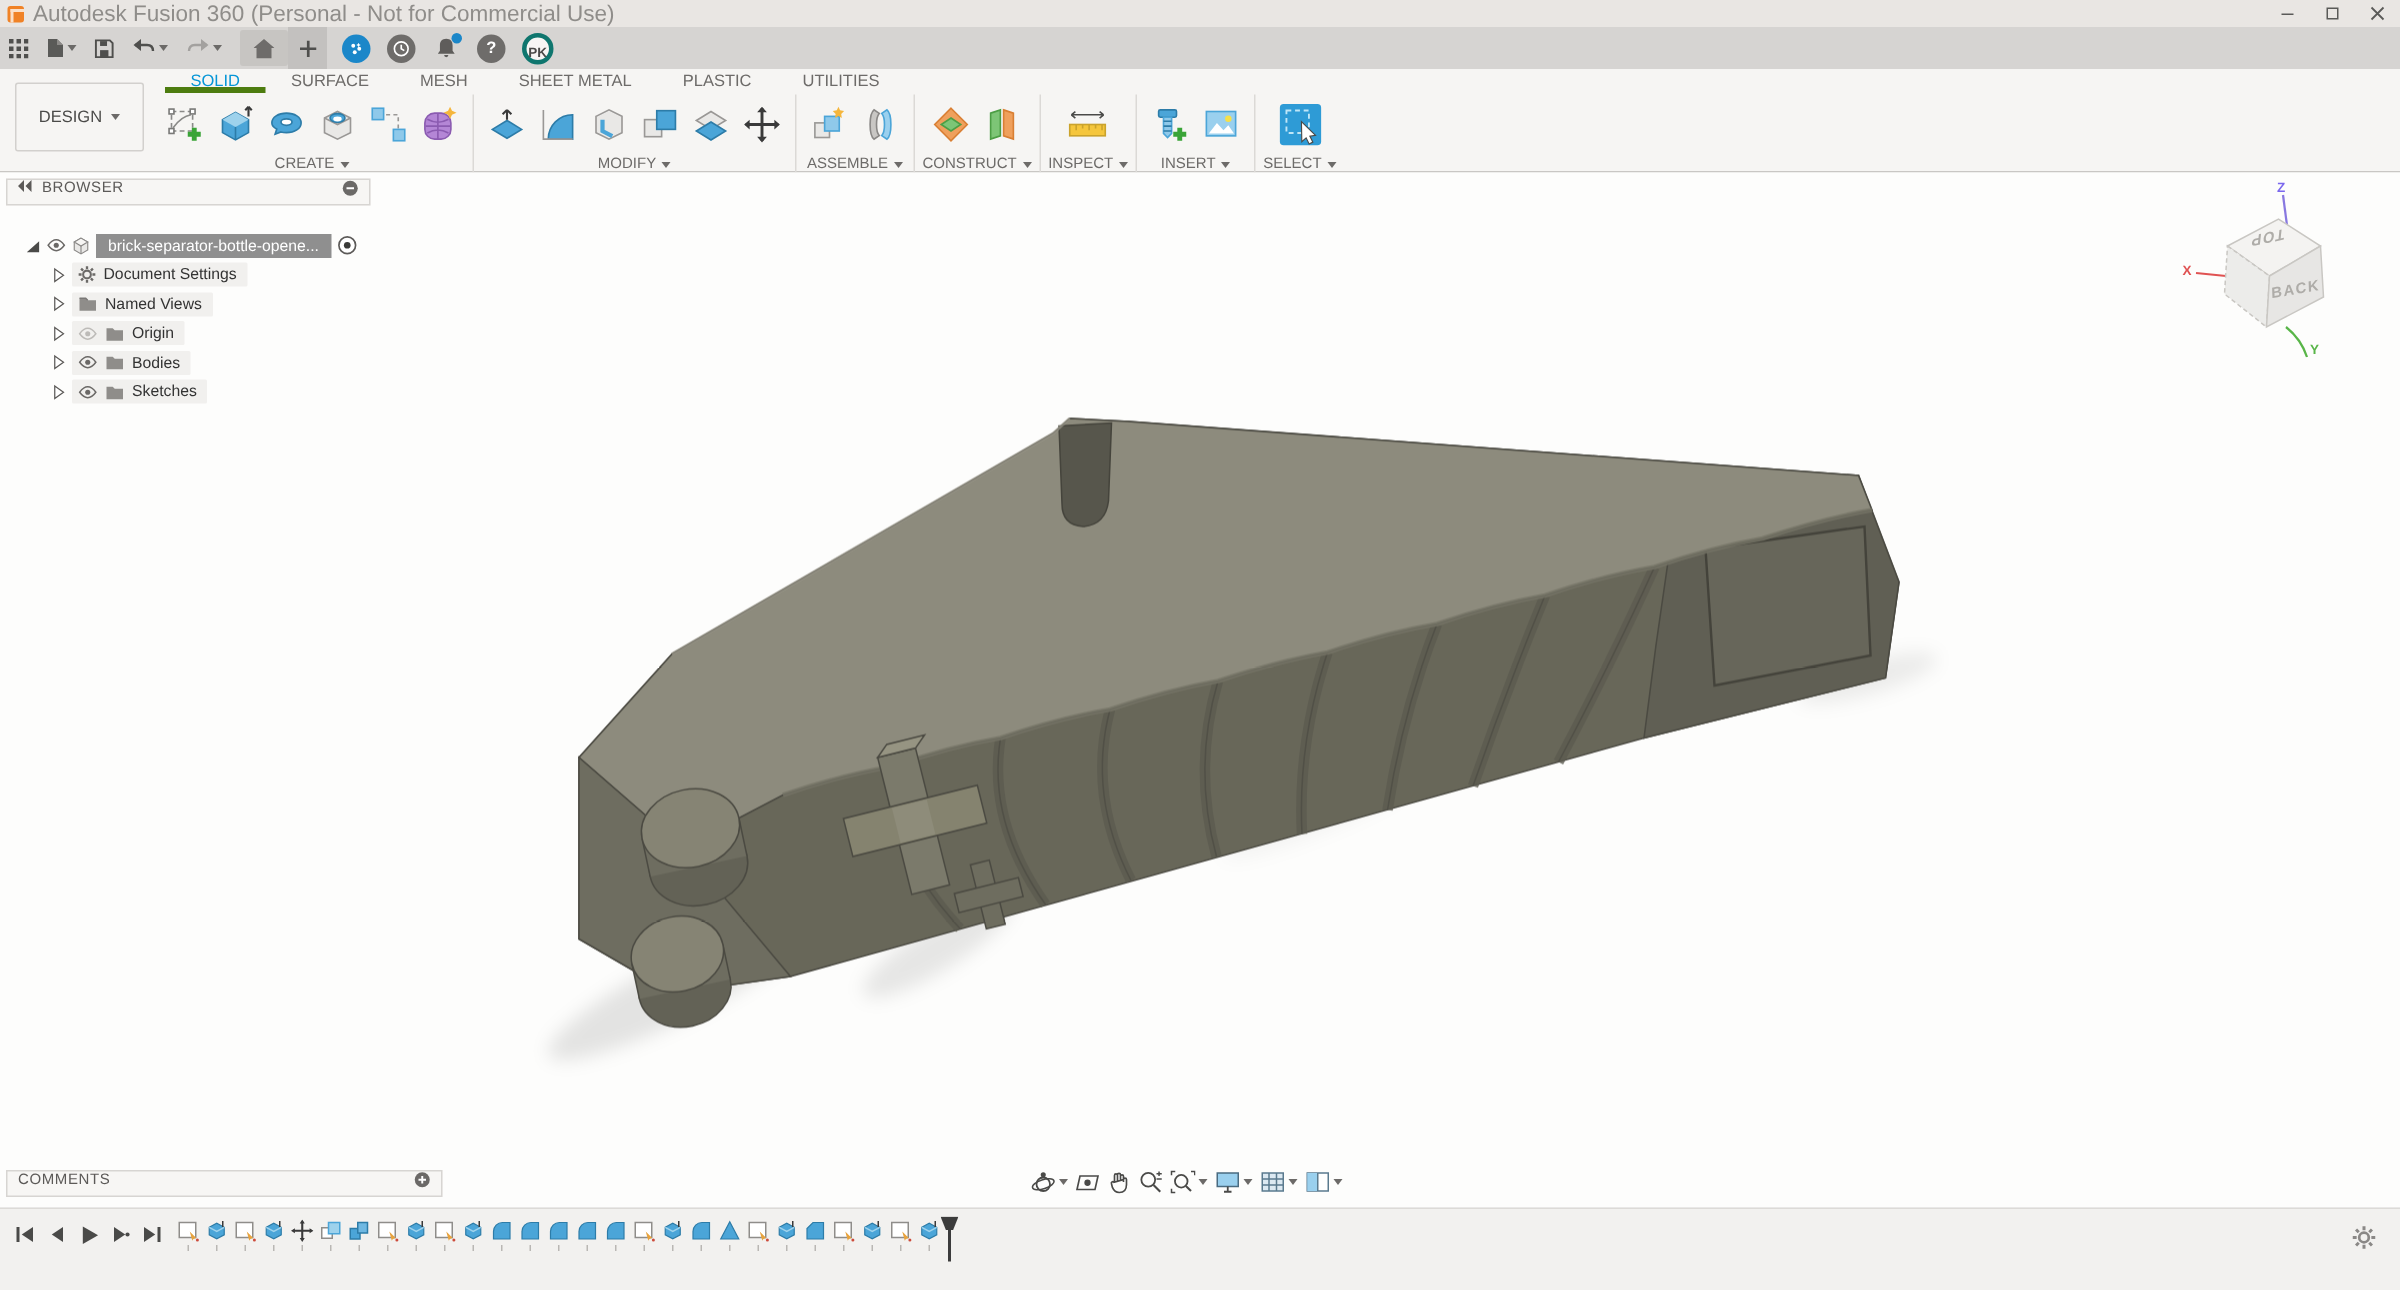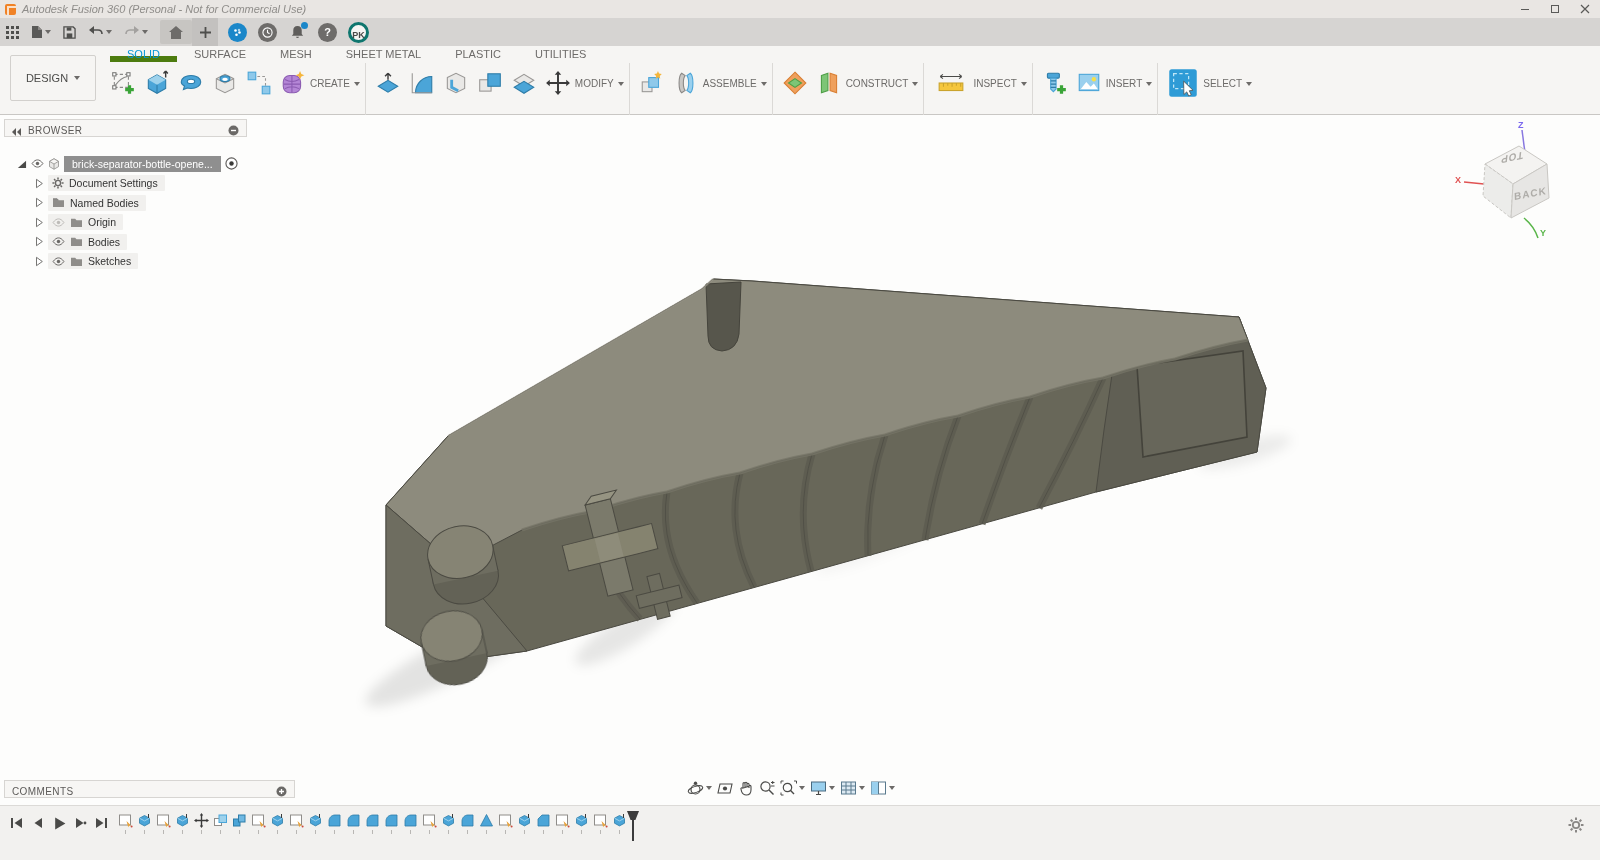--- a/index.html
+++ b/index.html
@@ -3,53 +3,53 @@
 <meta charset="utf-8">
 <style>
   html,body{margin:0;padding:0;background:#9a9a9a;}
   *{box-sizing:border-box;font-family:"Liberation Sans",sans-serif;}
   #stage{position:relative;width:1600px;height:860px;background:#fdfdfc;overflow:hidden;user-select:none;}
   .abs{position:absolute;}
   
   #titlebar{left:0;top:0;width:1600px;height:18px;background:#e9e6e3;display:flex;align-items:center;padding-left:5px;}
   #fusion-logo{width:11px;height:11px;background:#f08226;border-radius:2px;margin-right:6px;position:relative;flex:0 0 auto;}
   #fusion-logo:after{content:"";position:absolute;left:2px;top:2px;width:7px;height:7px;border-left:2px solid #fbe0c8;border-top:2px solid #fbe0c8;}
-  #titlebar .t{font-size:11px;color:#8f8d8a;white-space:nowrap;font-style:italic;}
+  #titlebar .t{font-size:15px;color:#8f8d8a;white-space:nowrap;}
   #wincontrols{margin-left:auto;display:flex;height:18px;}
   .winbtn{width:30px;height:18px;display:flex;align-items:center;justify-content:center;}
   
   #appbar{left:0;top:18px;width:1600px;height:28px;background:#d6d4d2;display:flex;align-items:center;}
   .appbtn{height:28px;padding:0 6px;display:flex;align-items:center;justify-content:center;gap:2px;}
   .caret{width:0;height:0;border-left:3.5px solid transparent;border-right:3.5px solid transparent;border-top:4px solid #6c6a68;}
   #home-btn{width:32px;height:24px;background:#c7c5c2;border-radius:2px;display:flex;align-items:center;justify-content:center;margin-left:6px;}
   #doc-tab{flex:1;height:28px;margin-left:8px;background:#f2f1ef;display:flex;align-items:center;justify-content:center;position:relative;}
   #doc-tab .title{font-size:11.5px;color:#4a4a48;margin-left:6px;}
   #tab-close{position:absolute;right:8px;top:6px;width:16px;height:16px;display:flex;align-items:center;justify-content:center;}
   #newtab-btn{width:26px;height:28px;background:#c3c1bf;display:flex;align-items:center;justify-content:center;}
   #appbar-right{display:flex;align-items:center;gap:11px;padding:0 12px 0 10px;}
   .roundicon{width:19px;height:19px;border-radius:50%;display:flex;align-items:center;justify-content:center;}
   #avatar{width:21px;height:21px;border-radius:50%;background:#f7f6f4;border:3px solid #0f766e;font-size:9px;font-weight:bold;color:#4a4a48;display:flex;align-items:flex-end;justify-content:center;}
   
   #ribbon{left:0;top:46px;width:1600px;height:69px;background:#f6f5f3;border-bottom:1px solid #c9c7c4;}
   #design-btn{left:10px;top:9px;width:86px;height:46px;border:1px solid #d2d0cd;border-radius:2px;background:#f6f5f3;display:flex;align-items:center;justify-content:center;gap:6px;font-size:11px;color:#4a4a48;}
   #rtabs{left:110px;top:0;height:16px;display:flex;}
   .rtab{padding:2px 17px 0;font-size:11px;color:#6d6b69;height:16px;}
-  .rtab.active{color:#0696d7;border-bottom:6px solid #4d7c0f;}
+  .rtab.active{color:#0696d7;border-bottom:4px solid #4d7c0f;}
   #rgroups{left:106px;top:17px;display:flex;align-items:flex-start;}
-  .rgroup{display:flex;flex-direction:row;align-items:center;}
+  .rgroup{display:flex;flex-direction:column;align-items:center;}
   .rgroup .icons{display:flex;align-items:center;height:40px;}
   .ricon{width:34px;height:38px;display:flex;align-items:center;justify-content:center;}
   .glabel{font-size:10px;color:#6d6b69;display:flex;align-items:center;gap:4px;margin-top:1px;}
   .glabel:after{content:"";width:0;height:0;border-left:3.5px solid transparent;border-right:3.5px solid transparent;border-top:4px solid #6d6b69;}
   .gsep{width:1px;height:54px;background:#dbd9d6;margin:0 5px;align-self:flex-start;}
   
   #canvas{left:0;top:115px;width:1600px;height:690px;background:#fdfdfc;overflow:hidden;}
   
   #browser{left:4px;top:4px;width:243px;}
-  .panelhead{height:18px;background:#f7f6f4;border:1px solid #d7d5d2;display:flex;align-items:flex-end;padding:0 7px;gap:6px;}
+  .panelhead{height:18px;background:#f7f6f4;border:1px solid #d7d5d2;display:flex;align-items:flex-start;padding:0 7px;gap:6px;}
   .panelhead .ph-title{font-size:10px;color:#5c5a58;letter-spacing:.4px;flex:1;}
   .tree{margin-top:17px;font-size:10.5px;color:#333;}
   .trow{display:flex;align-items:center;height:19.5px;gap:4px;}
   .pill{display:flex;align-items:center;gap:5px;background:#f1f0ee;padding:2px 7px 2px 4px;border-radius:1px;}
   .rootlabel{background:#8f8f8f;color:#fff;padding:2px 8px;font-size:10.5px;}
   
   #comments{left:4px;bottom:7px;width:291px;}
   #navbar{bottom:7px;left:687px;display:flex;align-items:center;gap:5px;height:20px;}
   .navitem{display:flex;align-items:center;gap:2px;}
   
@@ -533,21 +533,21 @@
         </div>
         <div class="trow" style="padding-left:30px">
           <svg width="10" height="11" viewBox="0 0 12 12">
               <path d="M3 1l7 5-7 5z" fill="#fff" stroke="#5c5a58"></path>
             </svg>
           <span class="pill">
               <svg width="13" height="11" viewBox="0 0 14 12">
                 <path d="M1 2h4.5L7 3.5h6V11H1z" fill="#8f8d8a"></path>
                 <path d="M1 2h4.5L7 3.5" fill="none" stroke="#7a7876"></path>
               </svg>
-          <span>Named Bodies</span>
+          <span>Named Views</span>
             </span>
         </div>
         <div class="trow" style="padding-left:30px">
           <svg width="10" height="11" viewBox="0 0 12 12">
               <path d="M3 1l7 5-7 5z" fill="#fff" stroke="#5c5a58"></path>
             </svg>
           <span class="pill">
               <svg width="13" height="9" viewBox="0 0 14 10">
                 <path d="M1 5c2.2-3 4-4 6-4s3.8 1 6 4c-2.2 3-4 4-6 4S3.2 8 1 5z" fill="none" stroke="#bdbbb8" stroke-width="1.1"></path>
                 <circle cx="7" cy="5" r="1.9" fill="#bdbbb8"></circle>

